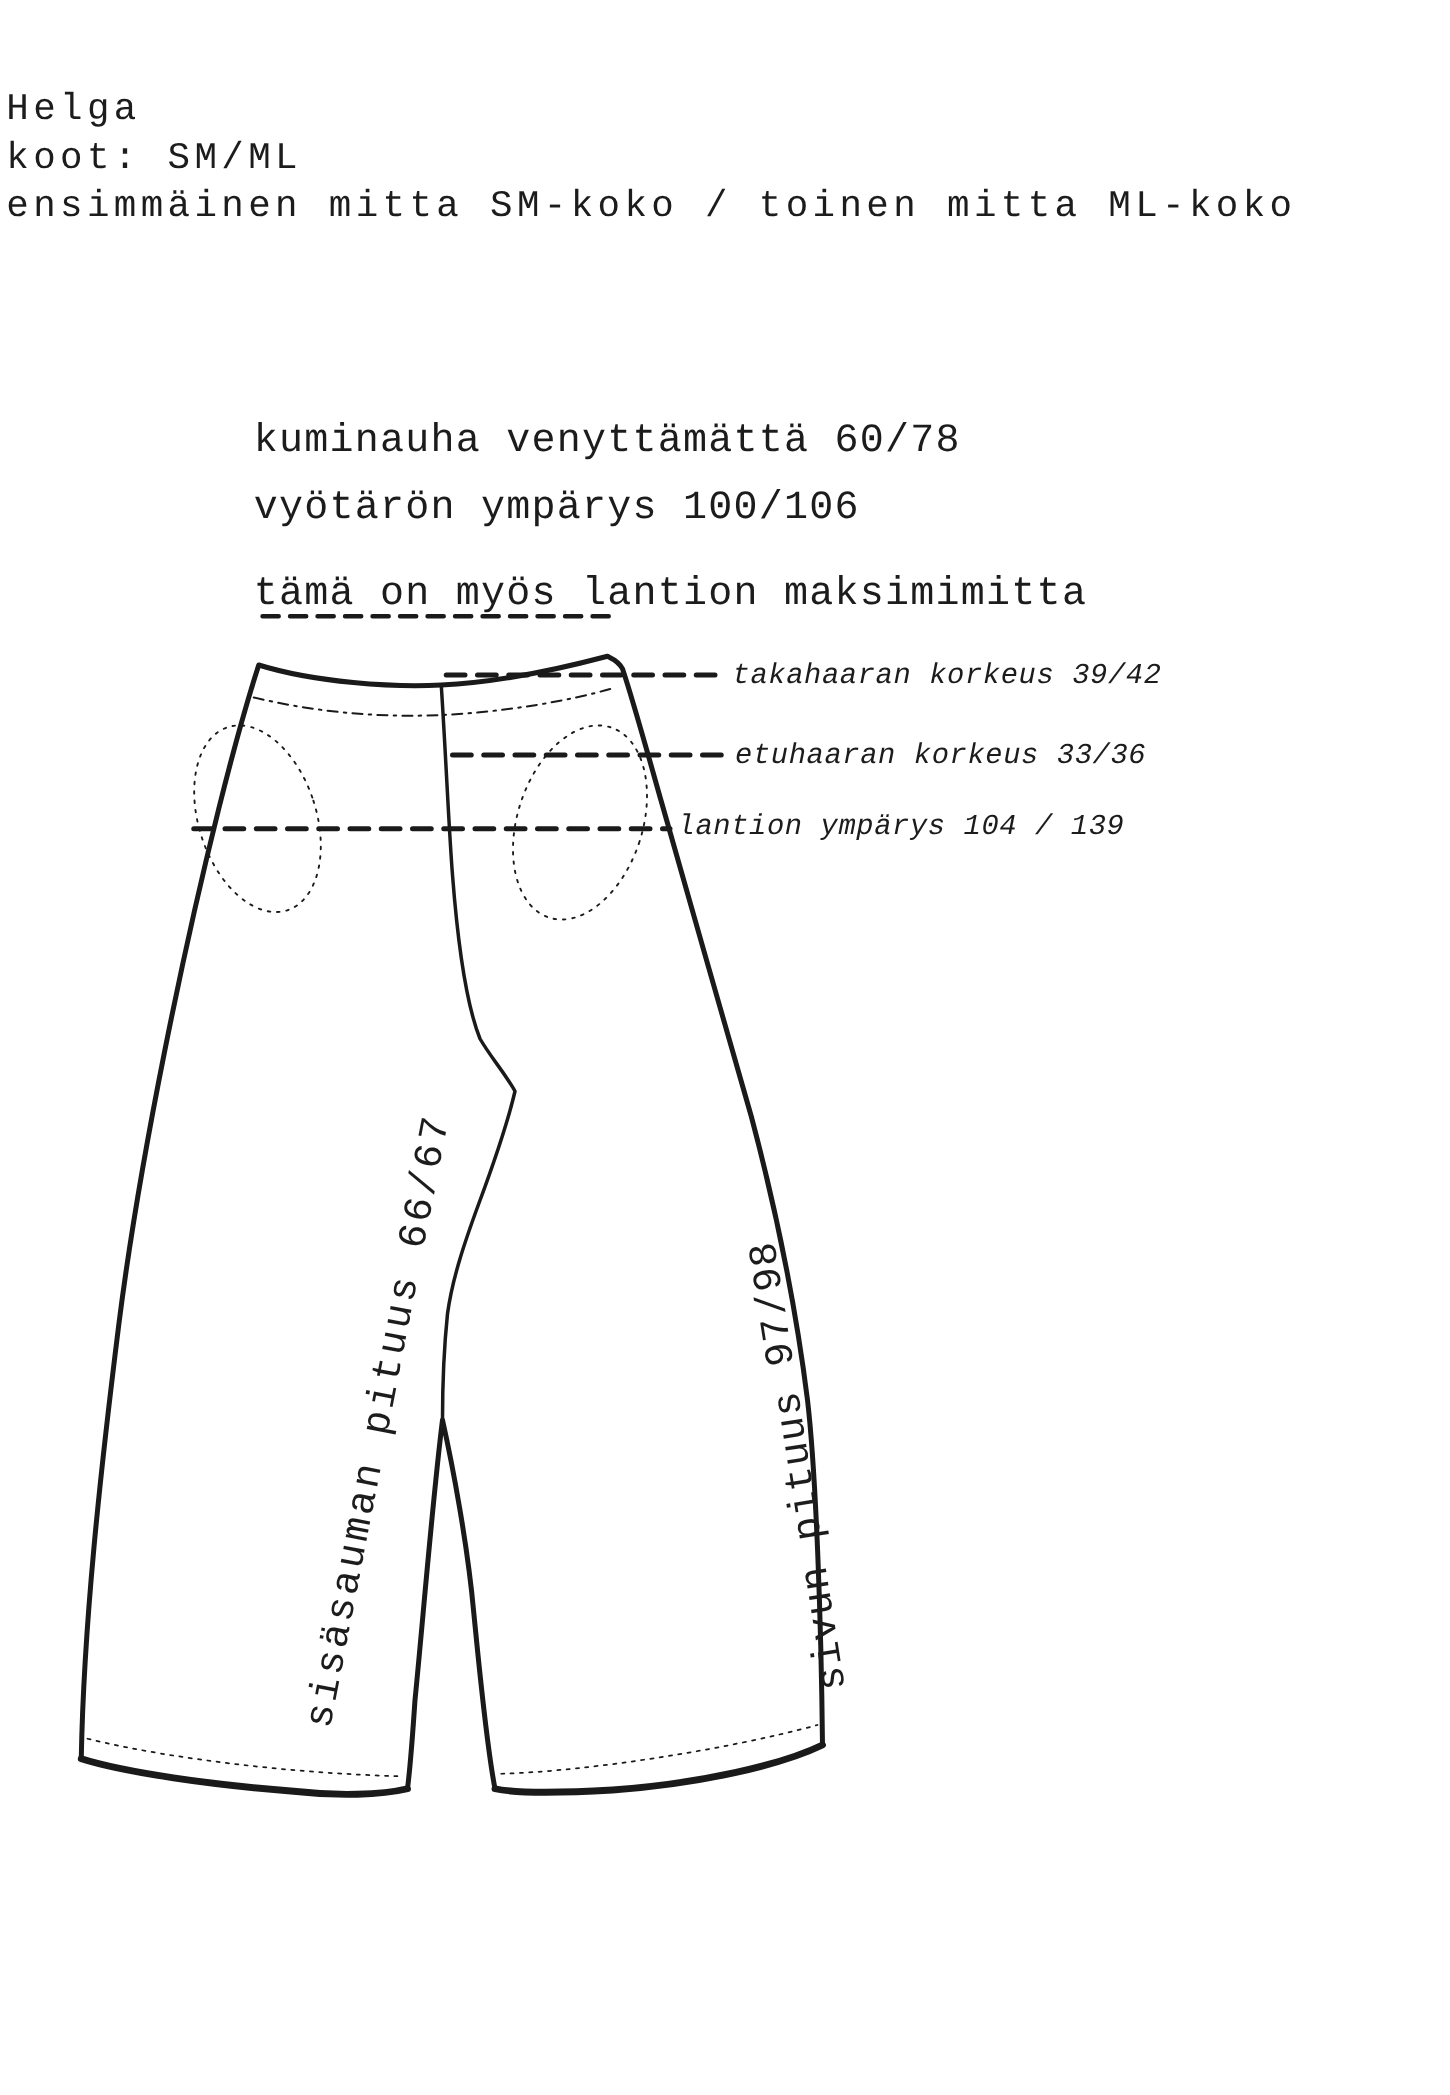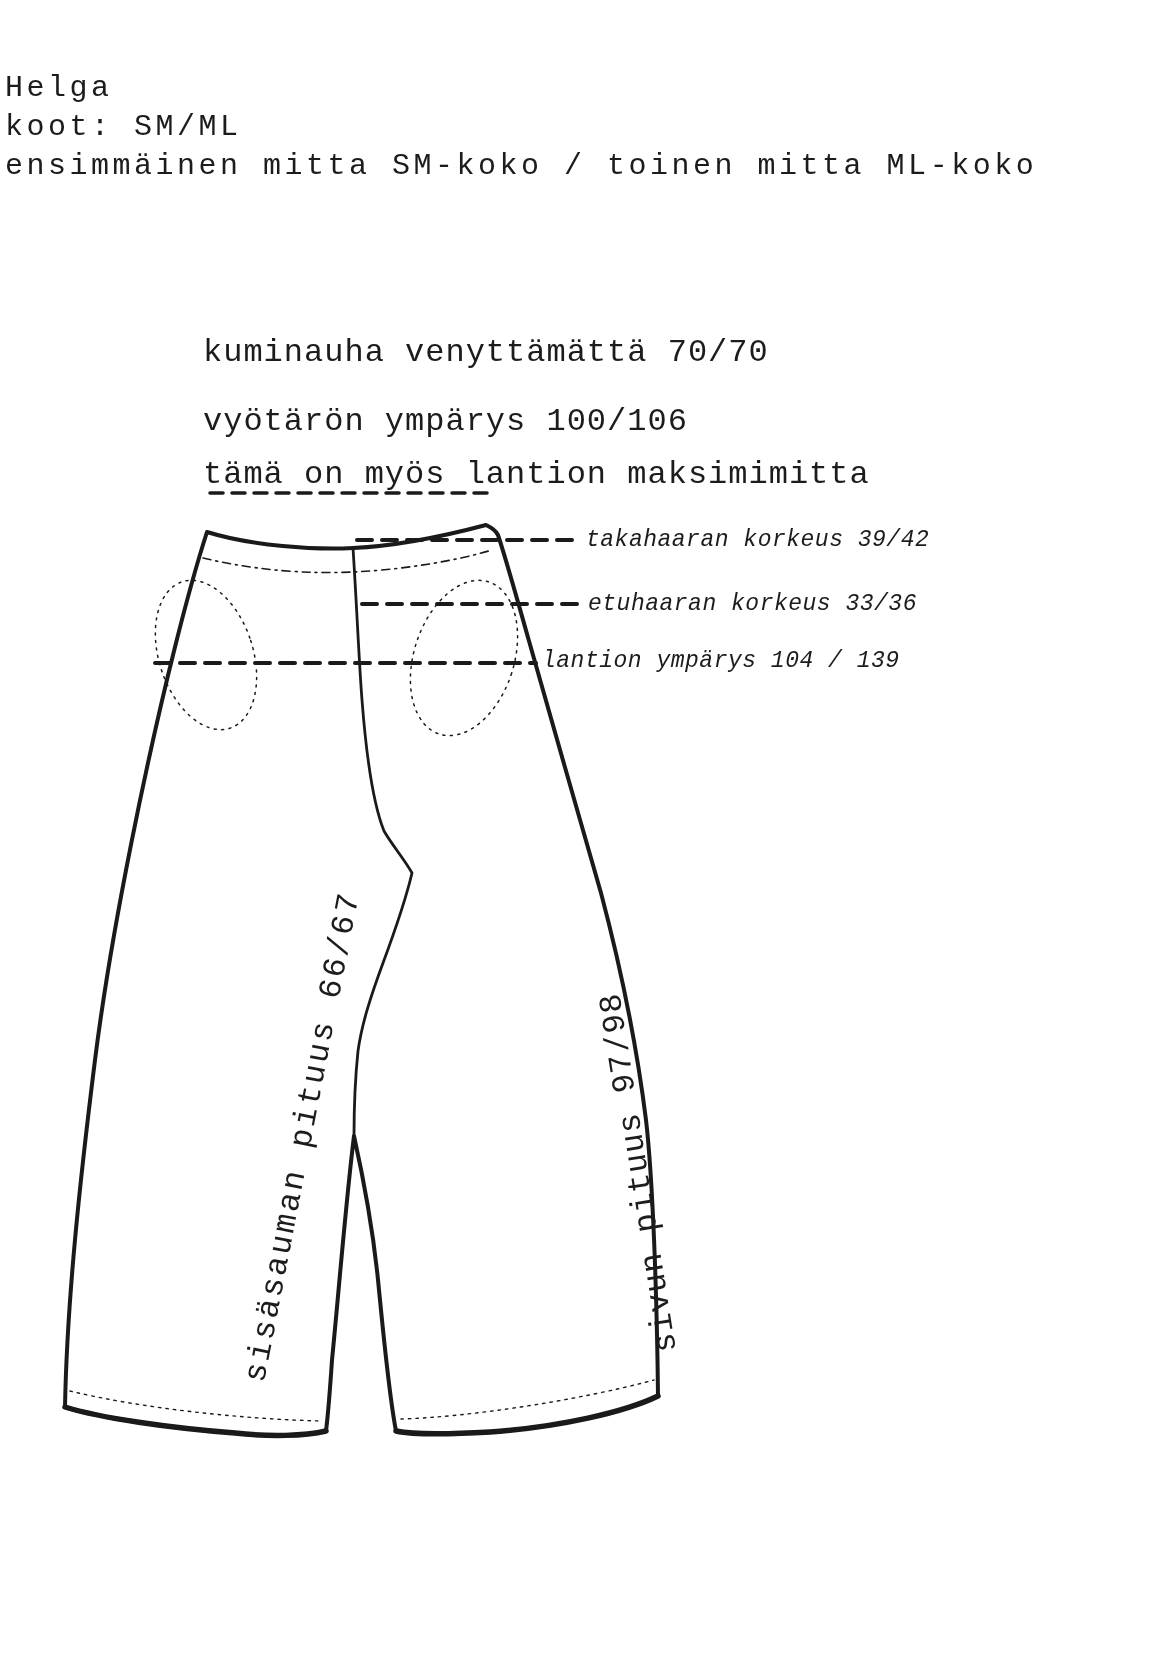--- a/index.html
+++ b/index.html
@@ -31,22 +31,22 @@
 </style>
 </head>
 <body>
 
 <div class="page">
 
   <div class="txt header-line" style="top:69px">Helga</div>
   <div class="txt header-line" style="top:108px">koot: SM/ML</div>
   <div class="txt header-line" style="top:147px">ensimmäinen mitta SM-koko / toinen mitta ML-koko</div>
 
-  <div class="txt note-line" style="top:334px">kuminauha venyttämättä 70/70</div>
-  <div class="txt note-line" style="top:403px">vyötärön ympärys 100/106</div>
+  <div class="txt note-line" style="top:334px">kuminauha venyttämättä 60/78</div>
+  <div class="txt note-line" style="top:387px">vyötärön ympärys 100/106</div>
   <div class="txt note-line" style="top:456px">tämä on myös lantion maksimimitta</div>
 
   <svg class="drawing" width="1160" height="1676" viewBox="0 0 1160 1676">
 
     <path d="M 210 493 H 494" class="ink-stroke" stroke-width="3.5" stroke-dasharray="13 9" stroke-linecap="butt"></path>
 
     <path d="M 357 540 H 580" class="ink-stroke" stroke-width="4" stroke-dasharray="15 10" stroke-linecap="butt"></path>
     <path d="M 362 604 H 584" class="ink-stroke" stroke-width="4" stroke-dasharray="15 10" stroke-linecap="butt"></path>
     <path d="M 155 663 H 536" class="ink-stroke" stroke-width="4" stroke-dasharray="15 10" stroke-linecap="butt"></path>
 

